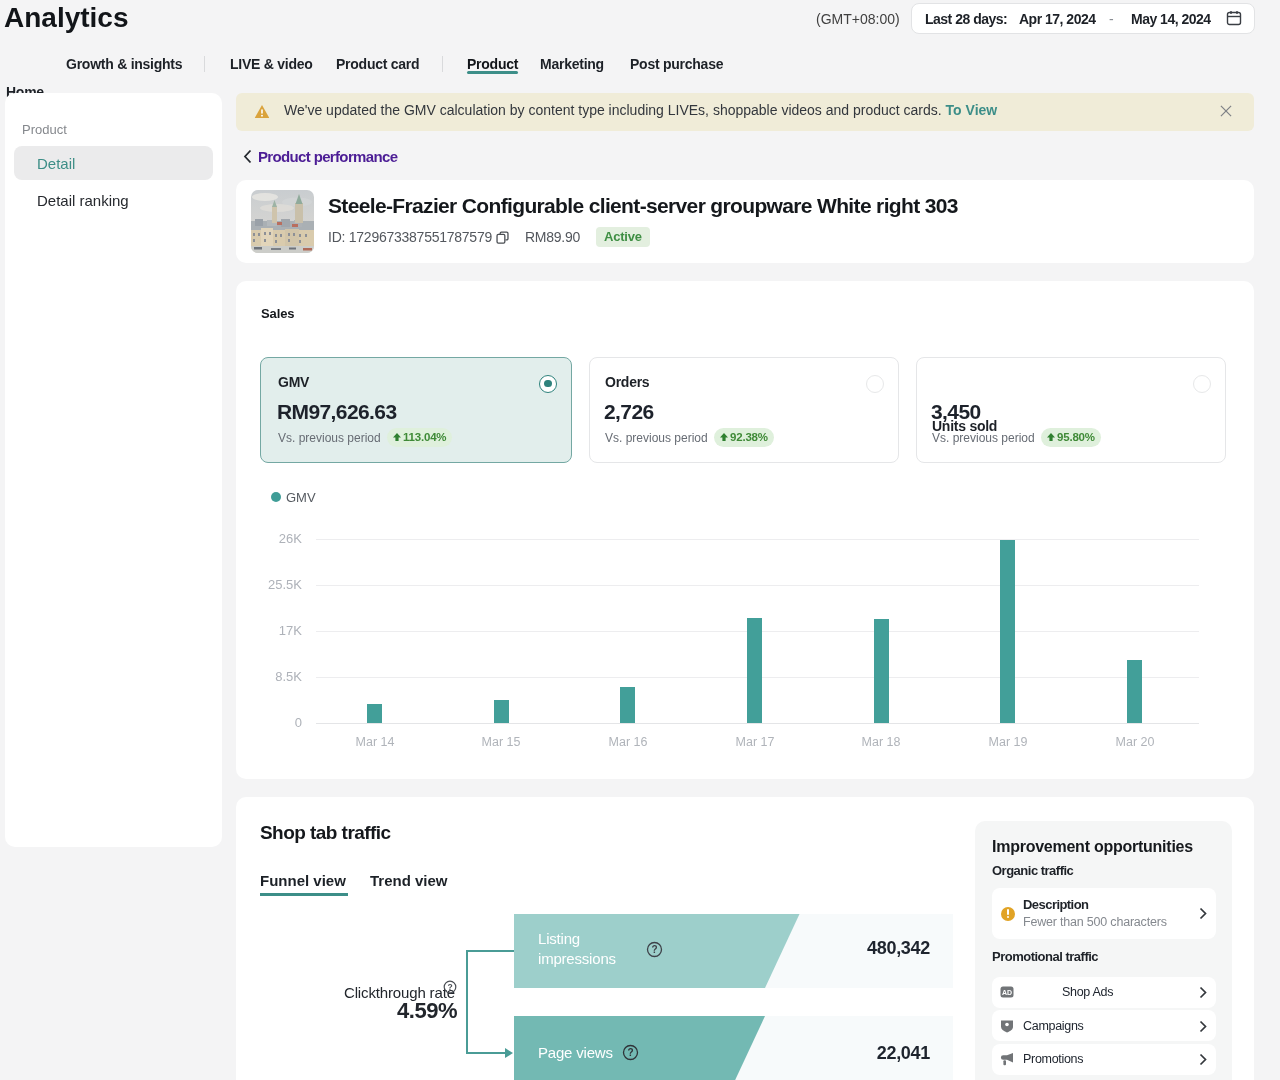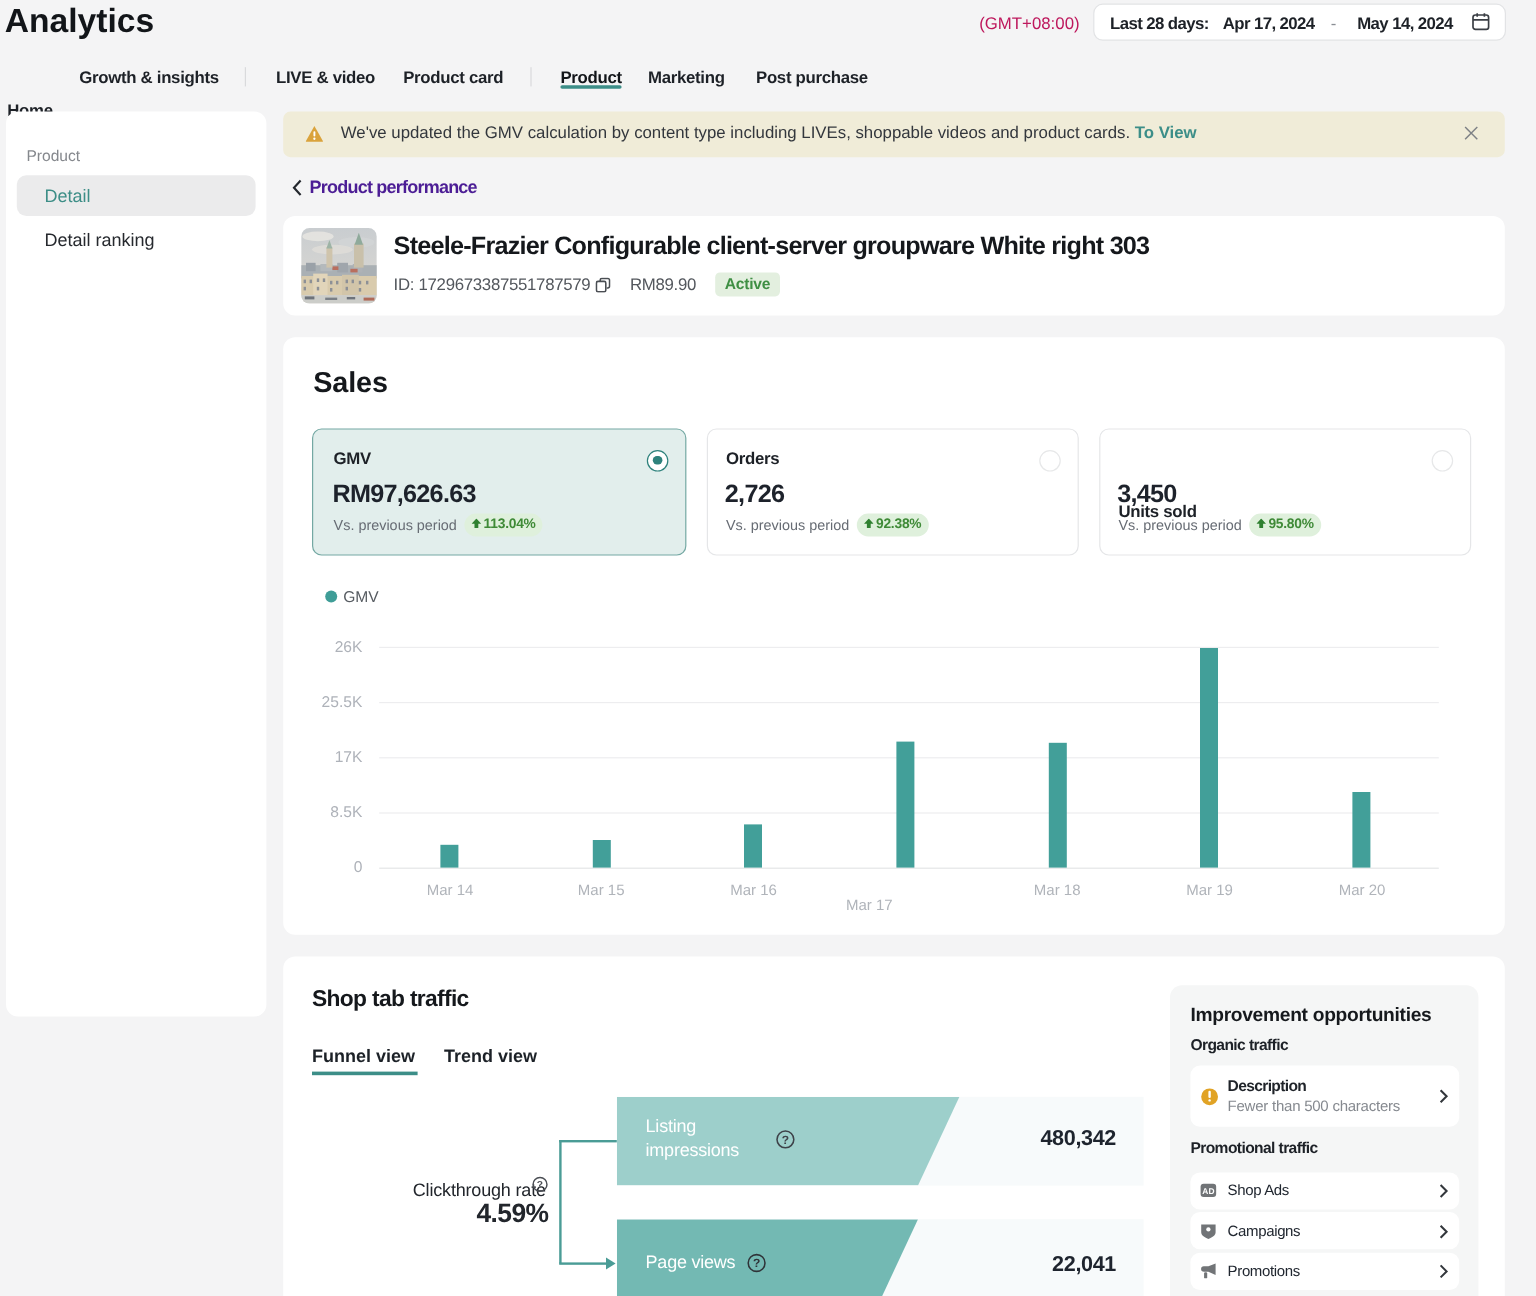--- a/index.html
+++ b/index.html
@@ -5,21 +5,21 @@
 *{margin:0;padding:0;box-sizing:border-box;}
 html,body{width:1280px;height:1080px;overflow:hidden;}
 body{font-family:"Liberation Sans",sans-serif;background:#f4f4f5;position:relative;color:#1d2129;}
 .abs{position:absolute;}
 .card{position:absolute;background:#fff;border-radius:10px;}
 </style>
 </head>
 <body>
 
 <div class="abs" style="left:4px;top:2px;font-size:28px;font-weight:bold;color:#121519;">Analytics</div>
-<div class="abs" style="left:816px;top:11px;font-size:14px;color:#be185d;">(GMT+08:00)</div>
+<div class="abs" style="left:816px;top:11px;font-size:14px;color:#404040;">(GMT+08:00)</div>
 <div class="abs" style="left:911px;top:3px;width:344px;height:31px;background:#fff;border:1px solid #e2e3e5;border-radius:8px;"></div>
 <div class="abs" style="left:925px;top:11px;font-size:14px;font-weight:bold;letter-spacing:-0.5px;color:#1d2127;">Last 28 days:</div>
 <div class="abs" style="left:1019px;top:11px;font-size:14px;font-weight:bold;letter-spacing:-0.5px;color:#1d2127;">Apr 17, 2024</div>
 <div class="abs" style="left:1109px;top:11px;font-size:14px;color:#8a8e94;">-</div>
 <div class="abs" style="left:1131px;top:11px;font-size:14px;font-weight:bold;letter-spacing:-0.5px;color:#1d2127;">May 14, 2024</div>
 <svg class="abs" style="left:1226px;top:10px;" width="16" height="16" viewBox="0 0 16 16" fill="none" stroke="#3a3e44" stroke-width="1.4">
     <rect x="1.5" y="2.5" width="13" height="12" rx="2"></rect>
     <line x1="1.5" y1="6.5" x2="14.5" y2="6.5"></line>
     <line x1="5" y1="1" x2="5" y2="4"></line>
     <line x1="11" y1="1" x2="11" y2="4"></line>
@@ -109,21 +109,21 @@
 <div class="abs" style="left:328px;top:194px;font-size:21px;font-weight:bold;letter-spacing:-0.65px;color:#15181c;">Steele-Frazier Configurable client-server groupware White right 303</div>
 <div class="abs" style="left:328px;top:229px;font-size:14px;letter-spacing:-0.25px;color:#53575d;">ID: 1729673387551787579</div>
 <svg class="abs" style="left:496px;top:230.5px;" width="13" height="13" viewBox="0 0 15 15" fill="none" stroke="#4a4e53" stroke-width="1.5">
     <rect x="1.2" y="4" width="9" height="10" rx="1.5"></rect>
     <path d="M4.8 4 V2.8 a1.5 1.5 0 0 1 1.5-1.5 h6 a1.5 1.5 0 0 1 1.5 1.5 v6 a1.5 1.5 0 0 1 -1.5 1.5 H11"></path>
   </svg>
 <div class="abs" style="left:525px;top:229px;font-size:14px;letter-spacing:-0.25px;color:#53575d;">RM89.90</div>
 <div class="abs" style="left:596px;top:227px;height:20px;background:#e3efdf;border-radius:4px;padding:0 8px;font-size:13px;font-weight:bold;letter-spacing:-0.2px;color:#3f8f44;line-height:20px;">Active</div>
 
 <div class="card" style="left:236px;top:281px;width:1018px;height:498px;"></div>
-<div class="abs" style="left:261px;top:306px;font-size:24px;font-weight:bold;letter-spacing:-0.1px;color:#15181c;">Sales</div>
+<div class="abs" style="left:261px;top:306px;font-size:13px;font-weight:bold;letter-spacing:-0.1px;color:#15181c;">Sales</div>
 
 <div class="abs" style="left:260px;top:357px;width:312px;height:106px;background:#e2eeec;border:1.4px solid #74a8a3;border-radius:8px;"></div>
 <div class="abs" style="left:589px;top:357px;width:310px;height:106px;background:#fff;border:1px solid #e5e6e8;border-radius:8px;"></div>
 <div class="abs" style="left:916px;top:357px;width:310px;height:106px;background:#fff;border:1px solid #e5e6e8;border-radius:8px;"></div>
 
 <div class="abs" style="left:278px;top:374px;font-size:14px;font-weight:bold;letter-spacing:-0.25px;color:#1d2127;">GMV</div>
 <div class="abs" style="left:605px;top:374px;font-size:14px;font-weight:bold;letter-spacing:-0.25px;color:#1d2127;">Orders</div>
 <div class="abs" style="left:932px;top:374px;font-size:14px;font-weight:bold;letter-spacing:-0.25px;color:#1d2127;margin-top:44px;">Units sold</div>
 
 <div class="abs" style="left:539px;top:374.5px;width:18px;height:18px;border:1.7px solid #2e827c;border-radius:50%;background:#fff;"></div>
@@ -168,21 +168,21 @@
 <div class="abs" style="left:494px;top:700px;width:15px;height:23px;background:#429f99;"></div>
 <div class="abs" style="left:620px;top:687px;width:15px;height:36px;background:#429f99;"></div>
 <div class="abs" style="left:747px;top:618px;width:15px;height:105px;background:#429f99;"></div>
 <div class="abs" style="left:874px;top:619px;width:15px;height:104px;background:#429f99;"></div>
 <div class="abs" style="left:1000px;top:540px;width:15px;height:183px;background:#429f99;"></div>
 <div class="abs" style="left:1127px;top:660px;width:15px;height:63px;background:#429f99;"></div>
 
 <div class="abs" style="left:325px;top:735px;width:100px;font-size:12.5px;color:#b0b4ba;text-align:center;">Mar 14</div>
 <div class="abs" style="left:451px;top:735px;width:100px;font-size:12.5px;color:#b0b4ba;text-align:center;">Mar 15</div>
 <div class="abs" style="left:578px;top:735px;width:100px;font-size:12.5px;color:#b0b4ba;text-align:center;">Mar 16</div>
-<div class="abs" style="left:705px;top:735px;width:100px;font-size:12.5px;color:#b0b4ba;text-align:left;margin-top:12px;">Mar 17</div>
+<div class="abs" style="left:705px;top:735px;width:100px;font-size:12.5px;color:#b0b4ba;text-align:center;">Mar 17</div>
 <div class="abs" style="left:831px;top:735px;width:100px;font-size:12.5px;color:#b0b4ba;text-align:center;">Mar 18</div>
 <div class="abs" style="left:958px;top:735px;width:100px;font-size:12.5px;color:#b0b4ba;text-align:center;">Mar 19</div>
 <div class="abs" style="left:1085px;top:735px;width:100px;font-size:12.5px;color:#b0b4ba;text-align:center;">Mar 20</div>
 
 <div class="card" style="left:236px;top:797px;width:1018px;height:300px;"></div>
 <div class="abs" style="left:260px;top:822px;font-size:19px;font-weight:bold;letter-spacing:-0.55px;color:#15181c;">Shop tab traffic</div>
 <div class="abs" style="left:260px;top:872px;font-size:15px;font-weight:bold;letter-spacing:0px;color:#1c2127;">Funnel view</div>
 <div class="abs" style="left:260px;top:893px;width:88px;height:2.5px;background:#3c8e88;"></div>
 <div class="abs" style="left:370px;top:872px;font-size:15px;font-weight:bold;letter-spacing:0px;color:#1c2127;">Trend view</div>
 
@@ -233,21 +233,21 @@
 <div class="abs" style="left:992px;top:949px;font-size:13px;font-weight:bold;letter-spacing:-0.5px;color:#1d2127;">Promotional traffic</div>
 
 <div class="abs" style="left:992px;top:976.5px;width:224px;height:31px;background:#fff;border-radius:8px;"></div>
 <div class="abs" style="left:992px;top:1010.3px;width:224px;height:31px;background:#fff;border-radius:8px;"></div>
 <div class="abs" style="left:992px;top:1044.1px;width:224px;height:31px;background:#fff;border-radius:8px;"></div>
 
 <svg class="abs" style="left:1000px;top:985px;" width="14" height="14" viewBox="0 0 14 14">
     <rect x="0.5" y="1.5" width="13" height="11" rx="2.5" fill="#717477"></rect>
     <text x="7" y="10" text-anchor="middle" font-size="7" font-weight="bold" fill="#fff" font-family="Liberation Sans">AD</text>
   </svg>
-<div class="abs" style="left:1023px;top:985px;font-size:12.5px;letter-spacing:-0.3px;color:#212730;">Shop Ads</div>
+<div class="abs" style="left:1062px;top:985px;font-size:12.5px;letter-spacing:-0.3px;color:#212730;">Shop Ads</div>
 <svg class="abs" style="left:1199px;top:986px;" width="8" height="13" viewBox="0 0 8 13" fill="none" stroke="#33373c" stroke-width="1.7">
     <polyline points="1.5,1.5 6.5,6.5 1.5,11.5"></polyline>
   </svg>
 
 <svg class="abs" style="left:1000px;top:1019px;" width="14" height="14" viewBox="0 0 14 14">
     <path d="M1 1.5h12v6.2c0 2.8-2.3 4.2-6 5.8-3.7-1.6-6-3-6-5.8z" fill="#717477"></path>
     <circle cx="7" cy="5.5" r="1.8" fill="#fff"></circle>
   </svg>
 <div class="abs" style="left:1023px;top:1019px;font-size:12.5px;letter-spacing:-0.3px;color:#212730;">Campaigns</div>
 <svg class="abs" style="left:1199px;top:1020px;" width="8" height="13" viewBox="0 0 8 13" fill="none" stroke="#33373c" stroke-width="1.7">

